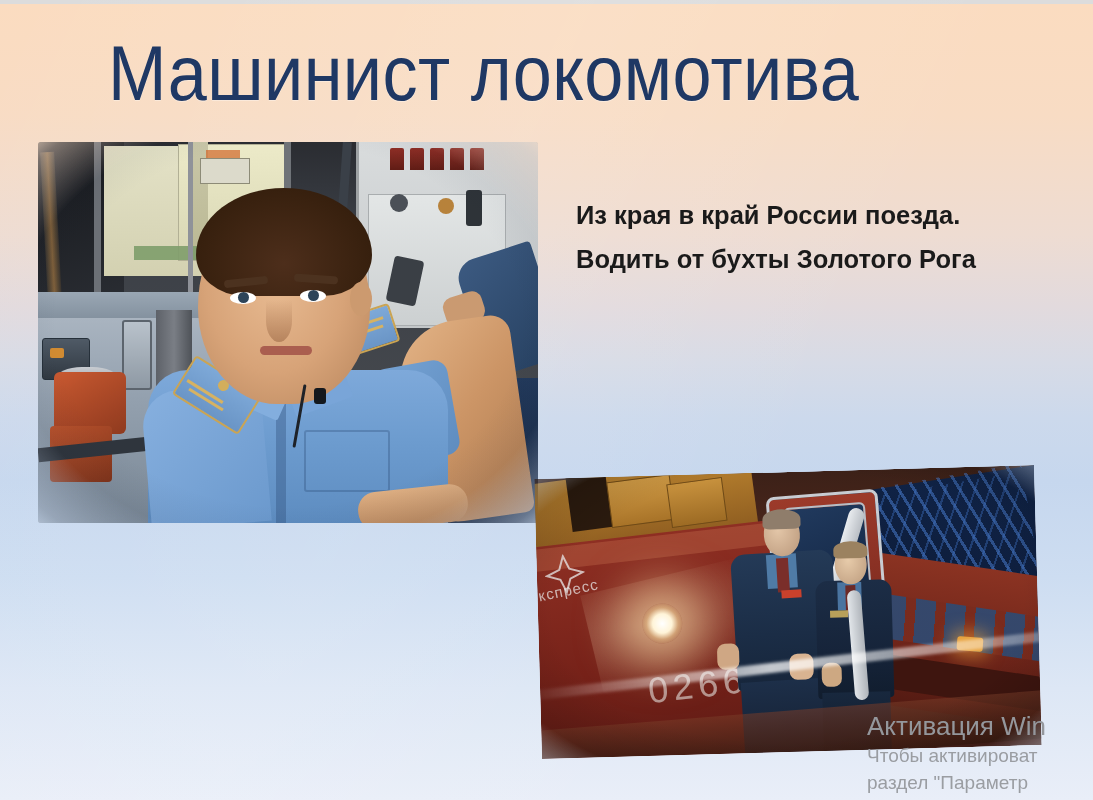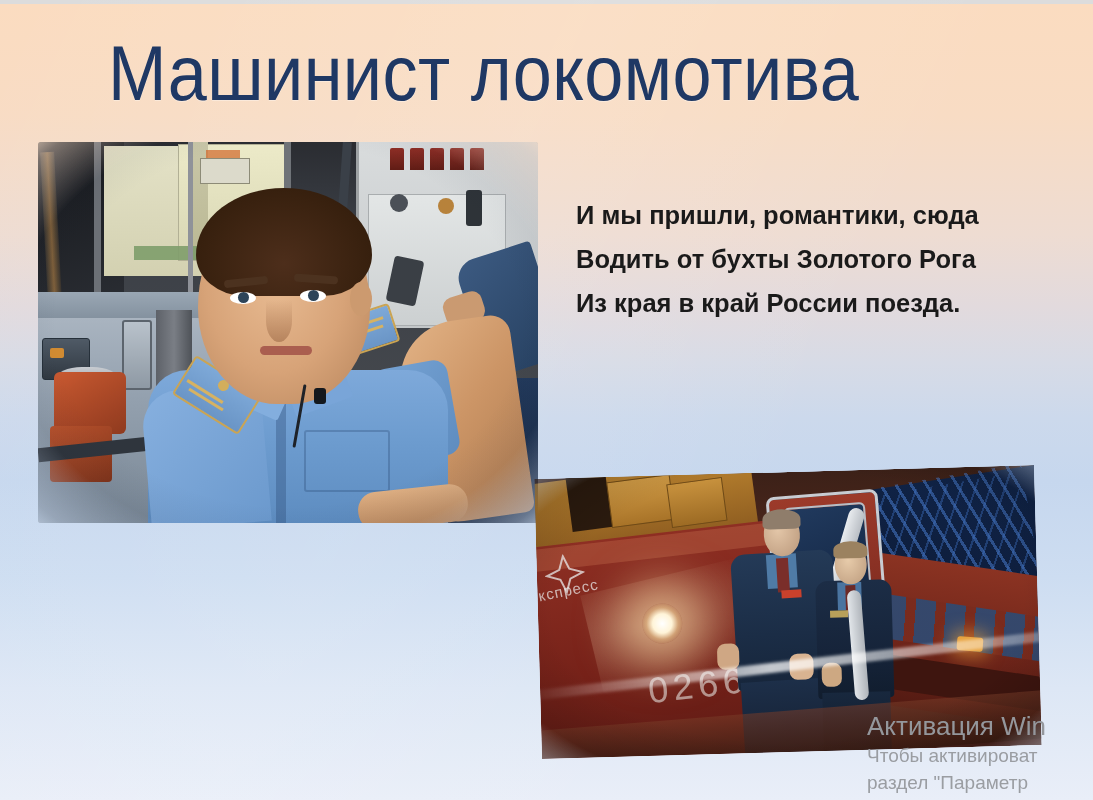--- a/index.html
+++ b/index.html
@@ -770,23 +770,22 @@
     <div class="p1-pupil-r"></div>
     <div class="p1-nose"></div>
     <div class="p1-mouth"></div>
     <div class="p1-cord"></div>
     <div class="p1-mic"></div>
     <div class="p1-hand"></div>
     <div class="p1-vig"></div>
   </div>
 
   <div class="poem">
-    <span class="ln">И мы пришли, романтики, сюда</span>
+    <span class="ln">Из края в край России поезда.</span>
     <span class="ln">Водить от бухты Золотого Рога</span>
-    <span class="ln">Из края в край России поезда.</span>
   </div>
 
   <div class="photo2-wrap">
     <div class="photo2">
       <div class="p2-bg"></div>
       <div class="p2-sky"></div>
       <div class="p2-truss"></div>
       <div class="p2-truss2"></div>
       <div class="p2-ceiling"></div>
       <div class="p2-ceildark"></div>

